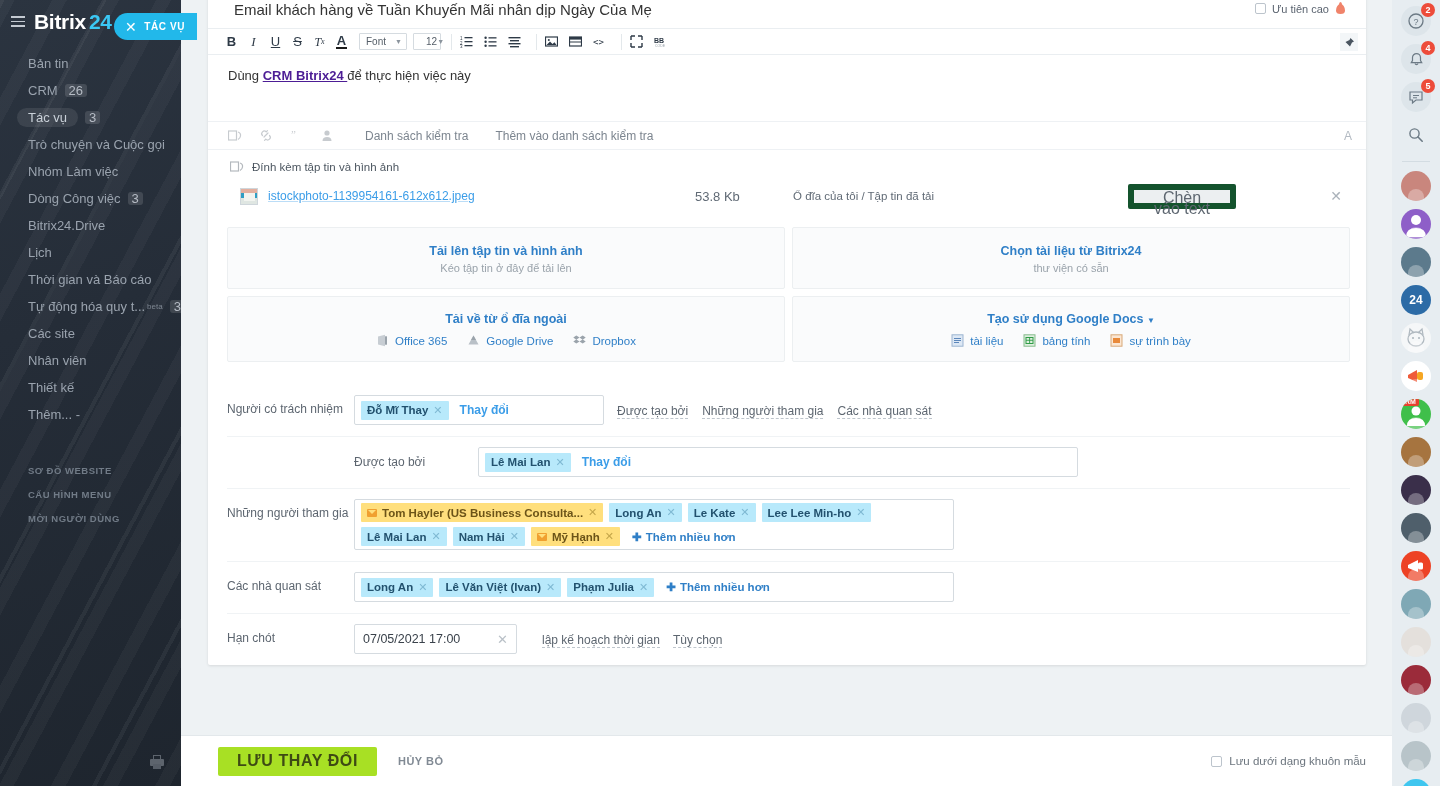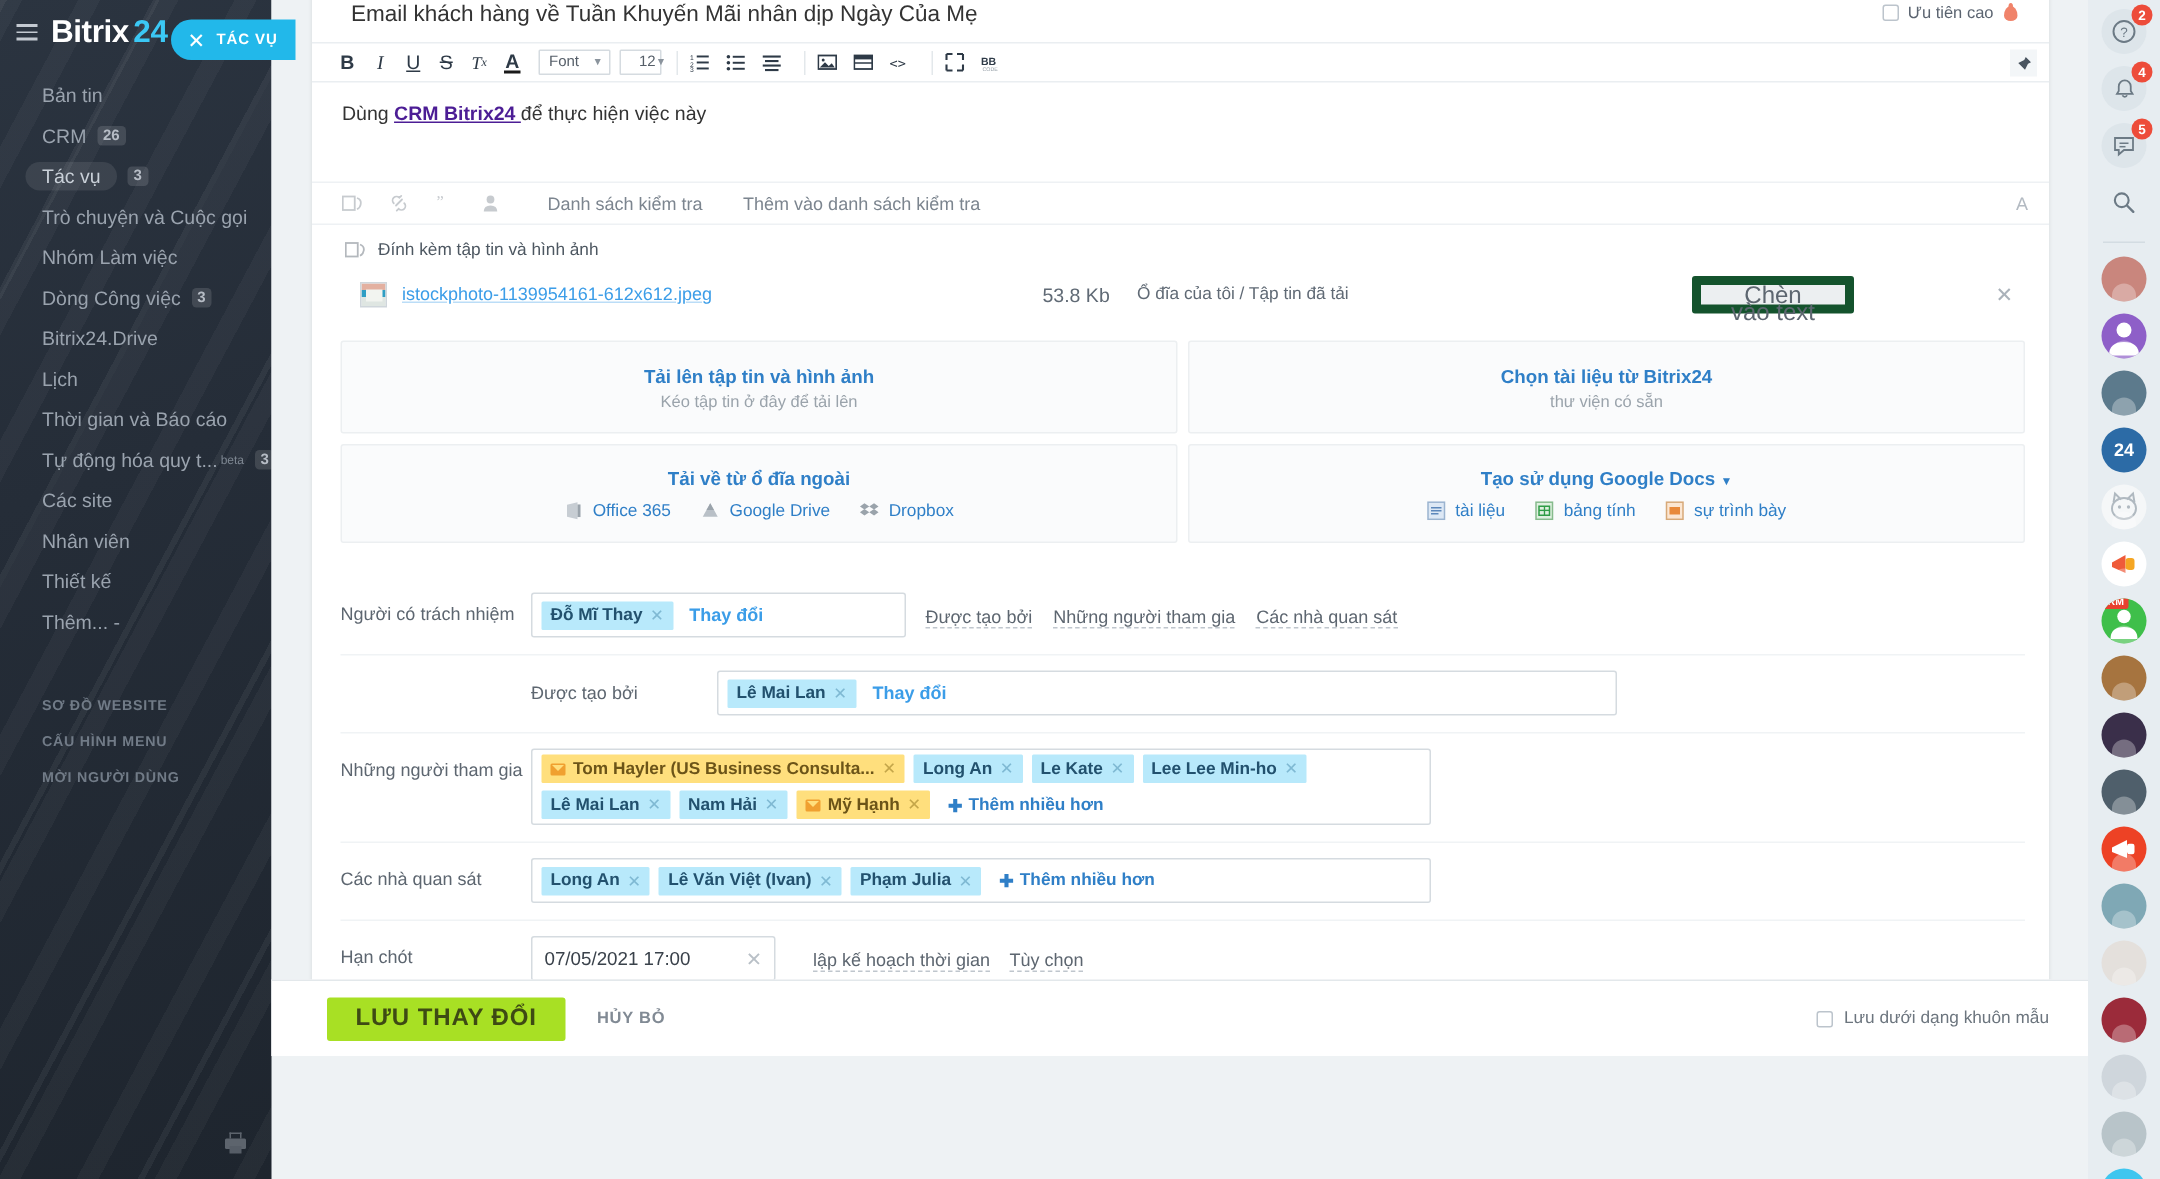--- a/index.html
+++ b/index.html
@@ -3,21 +3,21 @@
 <meta charset="utf-8">
 <style>
   * { box-sizing: border-box; margin: 0; padding: 0; }
   html, body {
     width: 1440px; height: 786px;
     font-family: "Liberation Sans", sans-serif;
     font-size: 13px;
     background: #eef2f4;
     overflow: hidden;
   }
-  #app { position: relative; width: 1440px; height: 704px; }
+  #app { position: relative; width: 1440px; height: 786px; }
 
   
   #left-sidebar {
     position: absolute; left: 0; top: 0; width: 181px; height: 786px;
     background:
       repeating-linear-gradient(118deg,
         rgba(255,255,255,0.035) 0px, rgba(255,255,255,0.035) 13px,
         rgba(255,255,255,0.0) 13px, rgba(255,255,255,0.0) 46px),
       repeating-linear-gradient(118deg,
         rgba(255,255,255,0.05) 0px, rgba(255,255,255,0.05) 4px,
@@ -47,22 +47,22 @@
     padding-left: 28px; color: #9aa3ae; font-size: 13px; cursor: pointer;
     position: relative;
   }
   .nav-item .lbl { white-space: nowrap; }
   .nav-item.active .lbl {
     background: rgba(255,255,255,0.09); color: #c9d0d8;
     border-radius: 12px; padding: 2px 11px; margin-left: -11px;
   }
   .cnt {
     margin-left: 7px; background: rgba(255,255,255,0.13); color: #b6bcc5;
-    border-radius: 3px; font-size: 10px; padding: 1px 4px; line-height: 11px;
-    font-weight: bold;
+    border-radius: 3px; font-size: 13px; padding: 1px 4px; line-height: 11px;
+    font-weight: normal;
   }
   .beta { font-size: 8px; color: #7e8792; margin-left: 2px; vertical-align: super; }
   .nav-foot { margin-top: 30px; }
   .nav-foot .nav-item { font-size: 9.5px; letter-spacing: .5px; color: #717b87;
     height: 24px; font-weight: bold; }
   #print-icon {
     position: absolute; left: 150px; top: 755px; width: 14px; height: 14px;
     opacity: .45;
   }
   #print-icon .body { position: absolute; left: 0; top: 4px; width: 14px; height: 7px;
@@ -150,21 +150,21 @@
   .file-thumb {
     width: 18px; height: 17px; flex: none; margin-right: 10px; margin-left: 10px;
     background: linear-gradient(180deg,#e3b0a0 0%, #e3b0a0 30%, #2f9ec4 30%, #2f9ec4 62%, #dfe6e2 62%);
     border: 1px solid #cfd6db; position: relative; overflow: hidden;
   }
   .file-thumb:after{ content:''; position:absolute; left:3px; top:4px; width:11px;height:8px;
     background:#f2f4f0; }
   .file-name { color: #3b9de8; font-size: 12px; text-decoration: underline;
      text-decoration-color: rgba(59,157,232,.35); cursor: pointer; }
   .file-size { position: absolute; left: 465px; font-size: 13px; color: #606a75; }
-  .file-loc  { position: absolute; left: 528px; font-size: 11.5px; color: #606a75; }
+  .file-loc  { position: absolute; left: 563px; font-size: 11.5px; color: #606a75; }
   .insert-btn {
     position: absolute; left: 898px; width: 108px; height: 25px;
     background: #eceff1; border: 6px solid #14532d; border-radius: 2px;
     font-size: 16px; color: #5d6670; text-align: center; line-height: 11px;
     padding-top: 2px; cursor: pointer;
   }
   .file-x { position: absolute; right: 10px; color: #aab2ba; font-size: 14px; cursor: pointer; }
 
   
   .panels { padding: 8px 16px 0 19px; }

